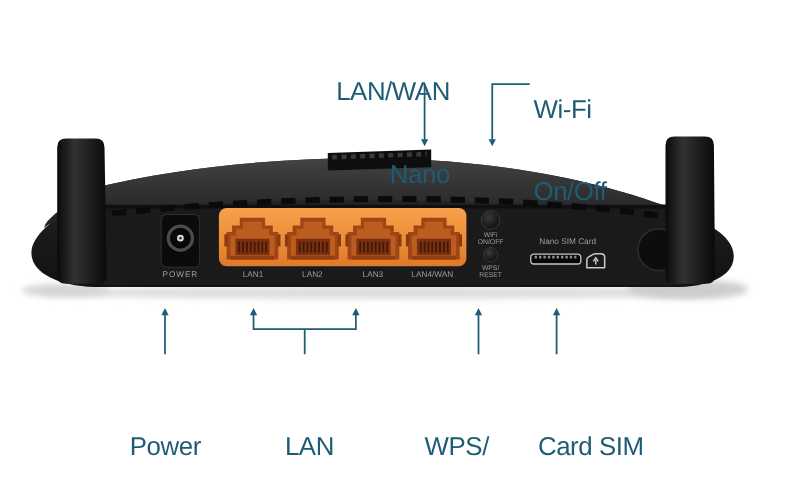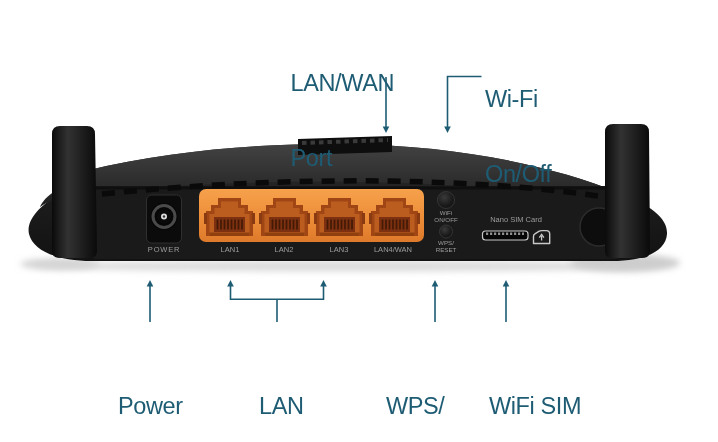--- a/index.html
+++ b/index.html
@@ -5,21 +5,21 @@
   html,body{margin:0;padding:0;background:#fff;}
   .stage{
     position:relative;width:718px;height:442px;background:#ffffff;overflow:hidden;
     font-family:"Liberation Sans",sans-serif;
   }
   .stage svg{position:absolute;left:0;top:0;}
   .callout{
     position:absolute;color:#1E5C74;font-size:23.5px;line-height:25px;
     letter-spacing:-0.4px;white-space:pre;
   }
-  .c-lanwan{top:21px;right:324px;}
+  .c-lanwan{top:21px;right:309px;text-align:right;}
   .c-wifi{top:37px;left:485px;}
   .c-power{top:344px;left:118px;}
   .c-lan{top:344px;left:259px;}
   .c-wps{top:344px;left:386px;}
   .c-sim{top:344px;left:489px;}
   .dev-lbl{fill:#9c9c9c;font-family:"Liberation Sans",sans-serif;}
 </style>
 </head>
 <body>
 
@@ -150,35 +150,35 @@
       <path d="M150 280 L146.7 286.5 H153.3 Z"></path>
       <path d="M230.5 280 L227.2 286.5 H233.8 Z"></path>
       <path d="M323.5 280 L320.2 286.5 H326.8 Z"></path>
       <path d="M435 280 L431.7 286.5 H438.3 Z"></path>
       <path d="M506 280 L502.7 286.5 H509.3 Z"></path>
     </g>
   </svg>
 
   <div class="callout c-lanwan">
     <div>LAN/WAN</div>
-    <div>Port</div>
+    <div>Nano</div>
   </div>
   <div class="callout c-wifi">
     <div>Wi-Fi</div>
     <div>On/Off</div>
   </div>
   <div class="callout c-power">
     <div>Power</div>
   </div>
   <div class="callout c-lan">
     <div>LAN</div>
     
   </div>
   <div class="callout c-wps">
     <div>WPS/</div>
     
   </div>
   <div class="callout c-sim">
-    <div>WiFi SIM</div>
+    <div>Card SIM</div>
     
   </div>
 
 </div>
 
 </body></html>

